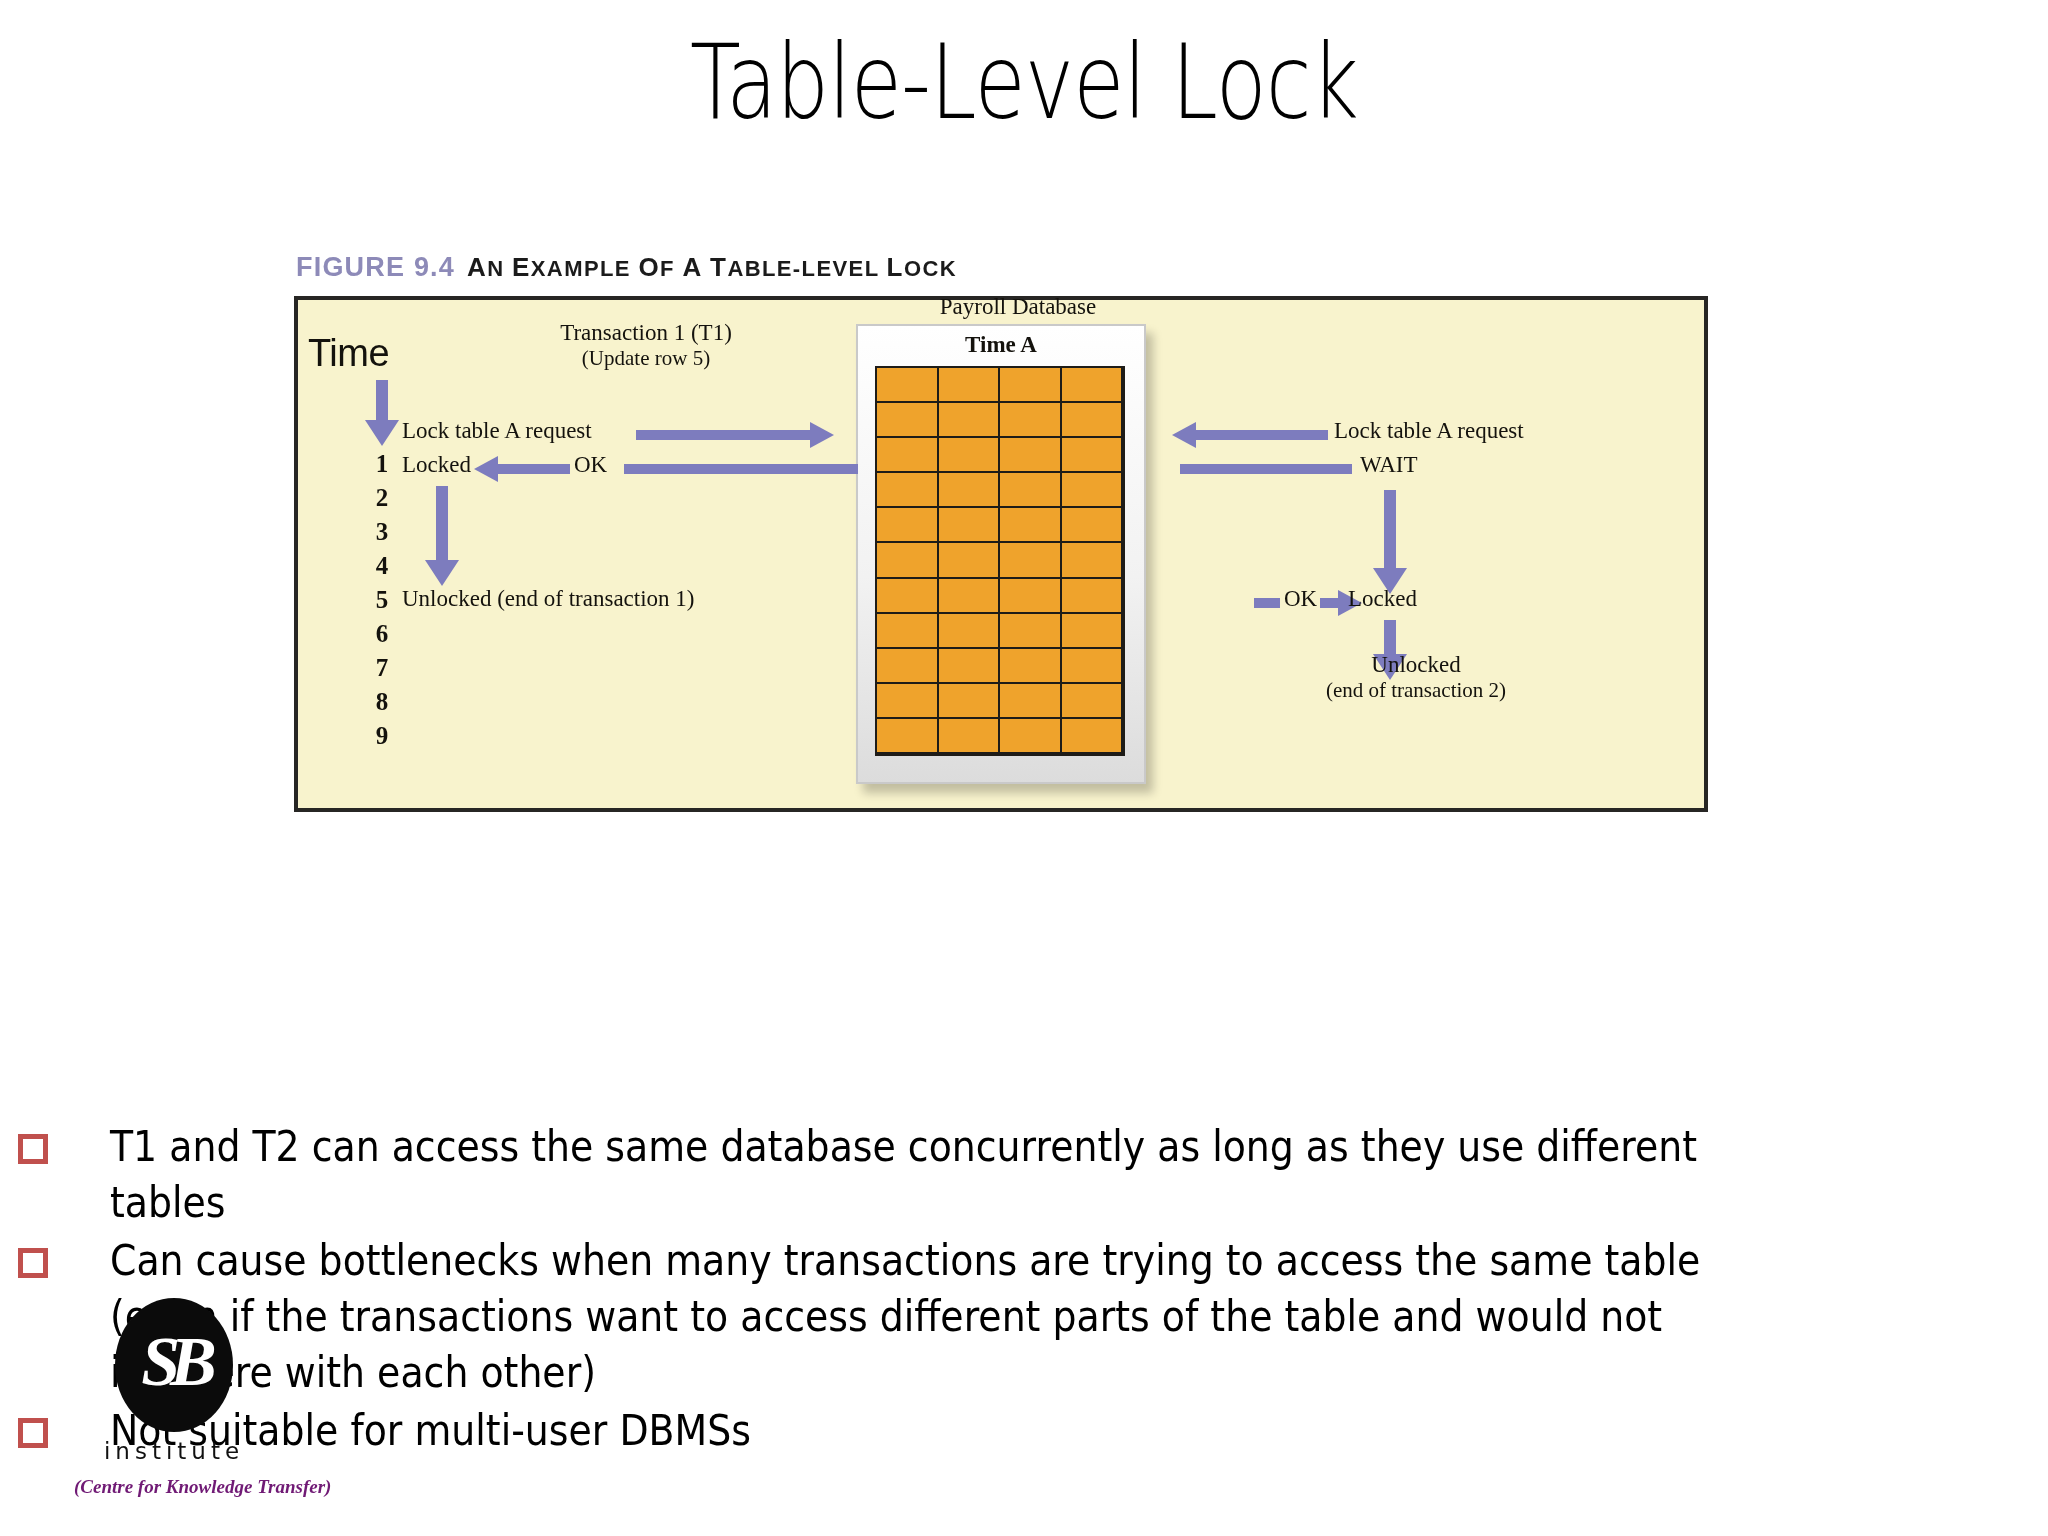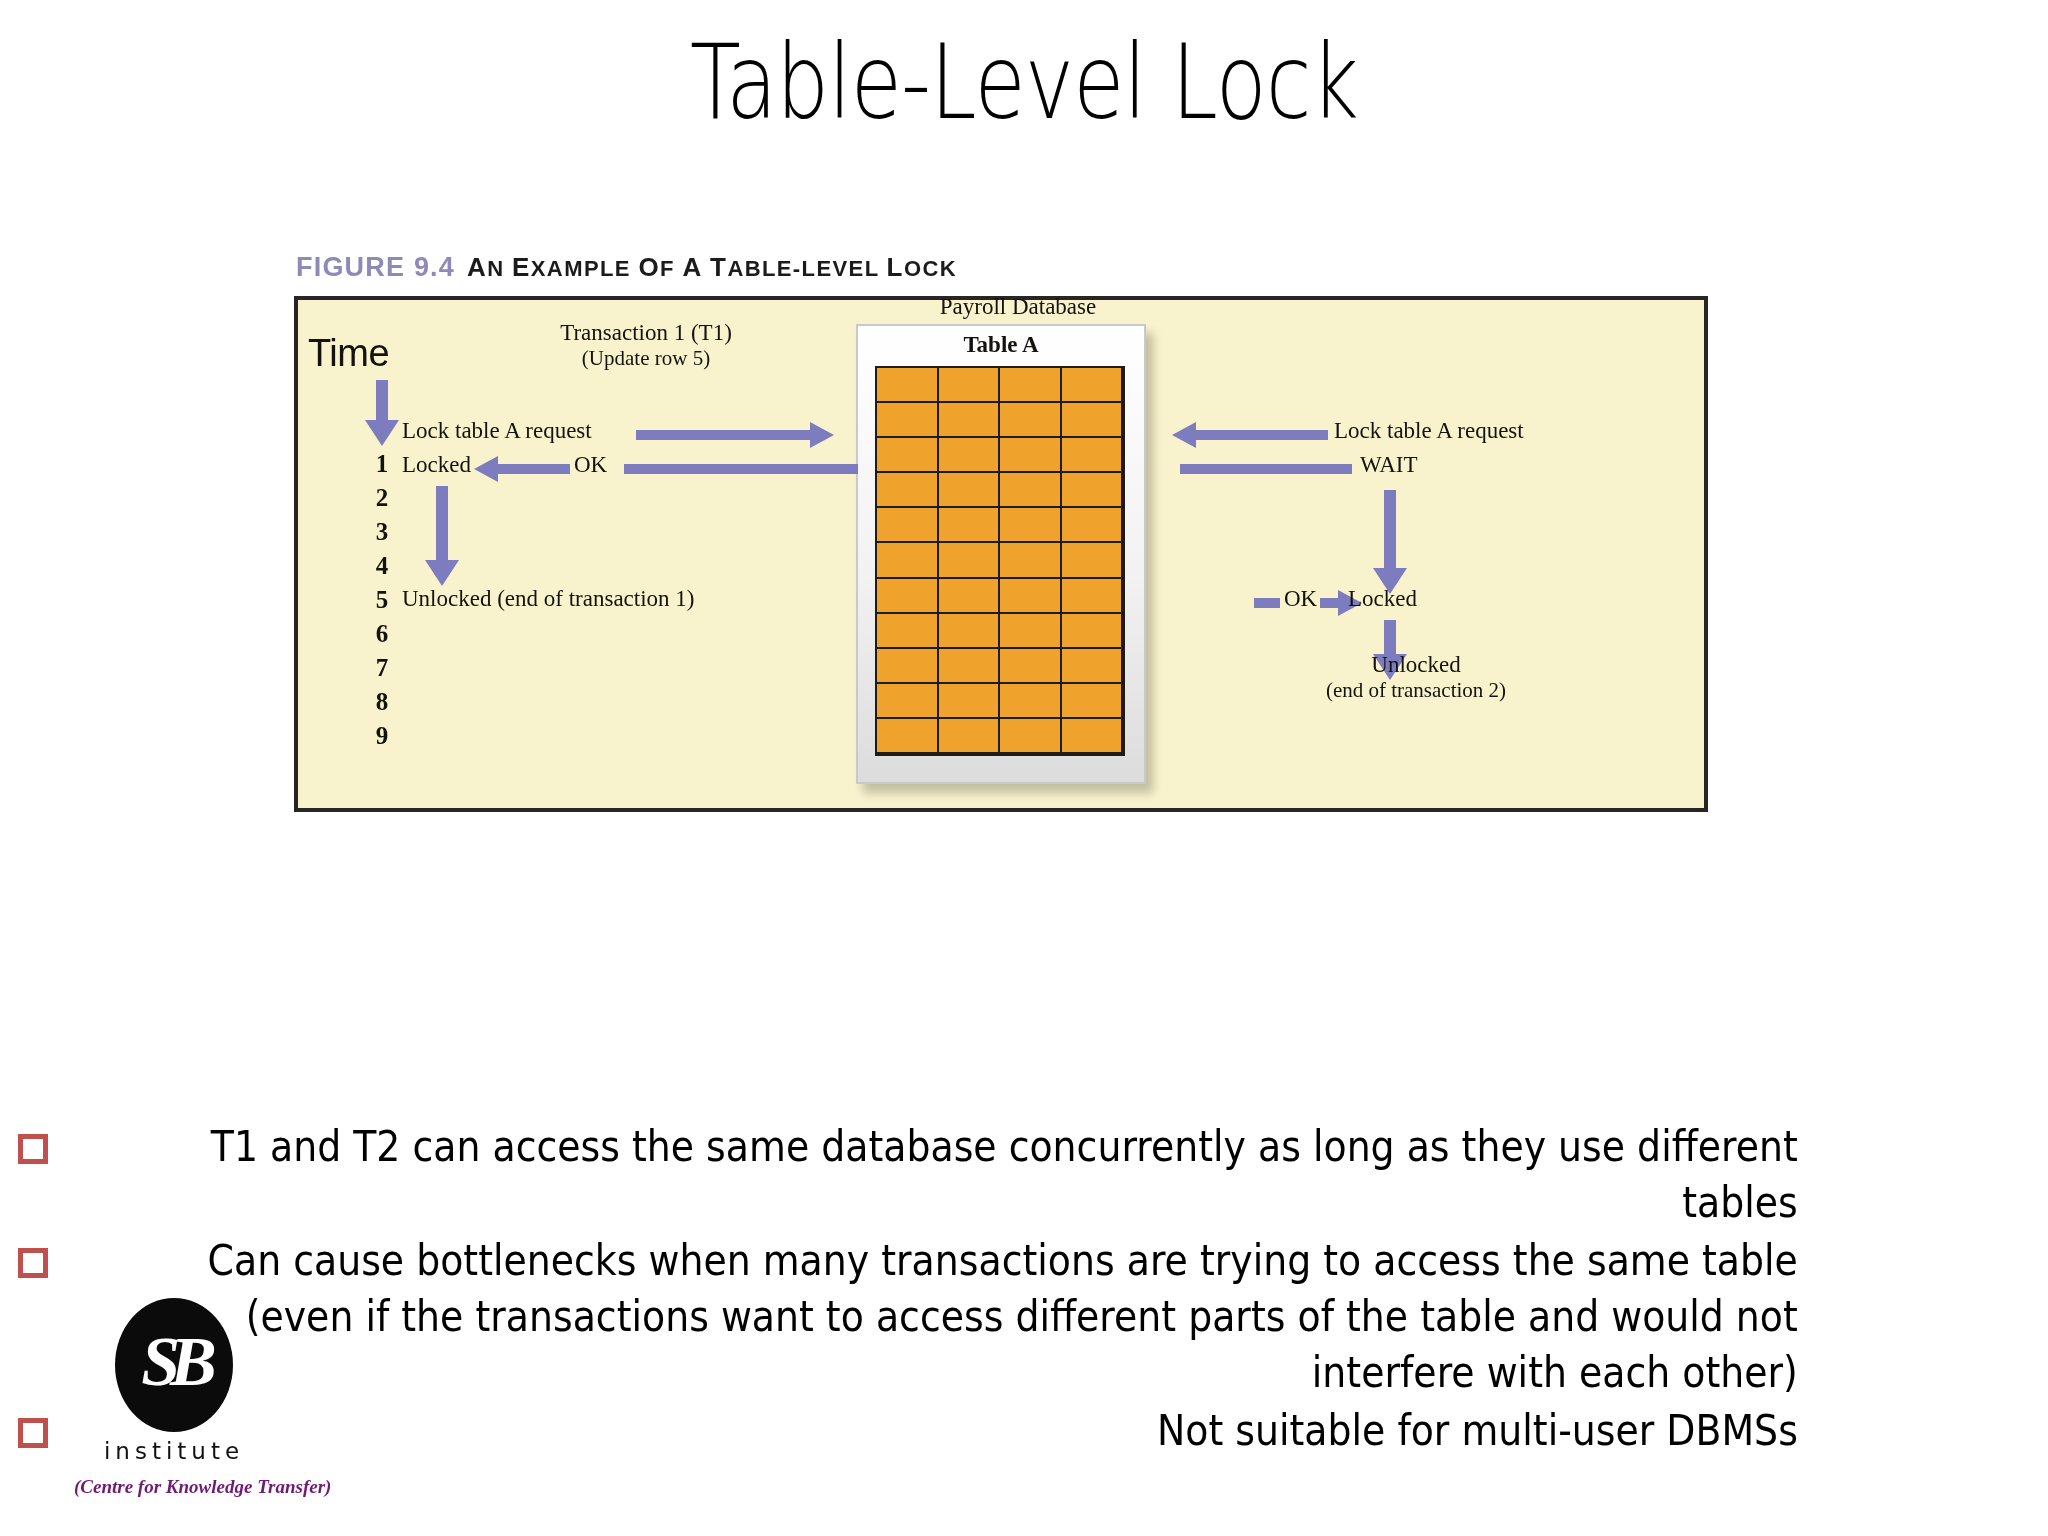--- a/index.html
+++ b/index.html
@@ -178,21 +178,20 @@
     border-bottom: 2px solid #1e1c18;
     box-sizing: border-box;
   }
 
   
   #bullets {
     position: absolute;
     left: 18px;
     top: 1118px;
     width: 2010px;
-    text-align: right;
   }
   .bullet-row {
     position: relative;
     display: flex;
     align-items: flex-start;
     margin-bottom: 2px;
   }
   .bullet-marker {
     flex: 0 0 auto;
     width: 30px;
@@ -290,21 +289,21 @@
 
     <div class="fig-text" id="t1-head">
       <span>Transaction 1 (T1)</span>
       <span class="sub">(Update row 5)</span>
     </div>
 
     <div class="fig-text" id="db-head">Payroll Database</div>
 
 
     <div id="table-frame">
-      <div id="table-a-label">Table A</div>
+      <div id="table-a-label">Time A</div>
       <div id="table-grid" style="grid-template-columns: repeat(4, 1fr);">
           <div class="grid-cell" style="background: rgb(239, 163, 44);"></div>
           <div class="grid-cell" style="background: rgb(239, 163, 44);"></div>
           <div class="grid-cell" style="background: rgb(239, 163, 44);"></div>
           <div class="grid-cell" style="background: rgb(239, 163, 44);"></div>
           <div class="grid-cell" style="background: rgb(239, 163, 44);"></div>
           <div class="grid-cell" style="background: rgb(239, 163, 44);"></div>
           <div class="grid-cell" style="background: rgb(239, 163, 44);"></div>
           <div class="grid-cell" style="background: rgb(239, 163, 44);"></div>
           <div class="grid-cell" style="background: rgb(239, 163, 44);"></div>

